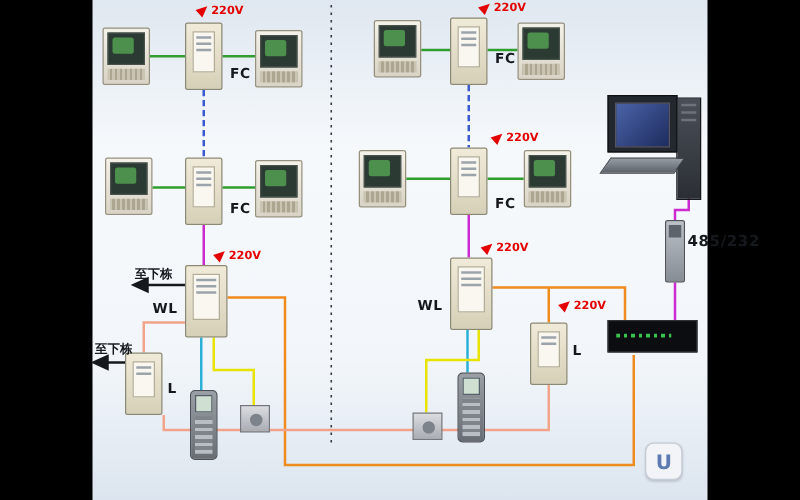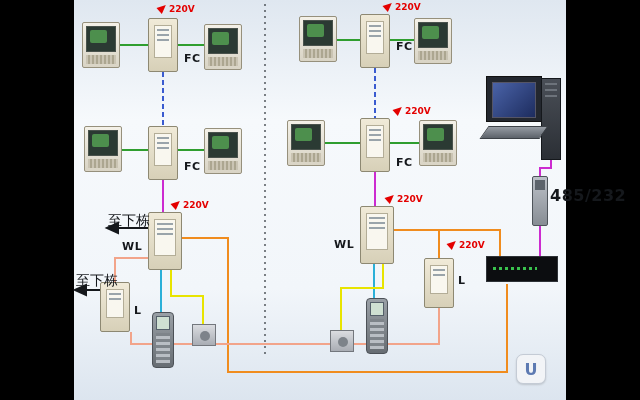--- a/index.html
+++ b/index.html
@@ -49,21 +49,21 @@
   .conv{width:16px;height:50px;background:linear-gradient(#bcc1c8,#878d94);border:1px solid #4e545a;
        border-radius:2px;}
   .conv i{display:block;margin:3px 2px 0 2px;height:10px;background:#5c636b;}
 
   
   .blackbox{width:72px;height:26px;background:#0c0d10;border:1px solid #2e3237;}
   .blackbox i{position:absolute;left:6px;top:10px;width:44px;height:3px;display:block;
        background:repeating-linear-gradient(90deg,#39c24d 0 3px,transparent 3px 6px);}
 
   .label{position:absolute;font-size:11px;color:#15181c;font-weight:bold;letter-spacing:.5px;}
-  .cnlabel{position:absolute;font-size:14px;color:#15181c;font-weight:normal;}
+  .cnlabel{position:absolute;font-size:10px;color:#15181c;font-weight:bold;}
   .pgroup{position:absolute;display:flex;gap:2px;}
   .parrow{width:0;height:0;border-style:solid;border-width:4px 0 4px 9px;
        border-color:transparent transparent transparent #e40000;transform:rotate(-42deg);}
   .ptext{font-size:9px;font-weight:bold;color:#e40000;}
 
   .logo{position:absolute;left:516px;top:354px;width:28px;height:28px;background:#f2f4f7;
        border:1px solid #c4cbd5;border-radius:7px;color:#5d7ab2;font-weight:bold;font-size:16px;
        display:flex;align-items:center;justify-content:center;box-shadow:0 1px 2px rgba(0,0,0,.15);}
 </style>
 </head>
@@ -285,21 +285,21 @@
     </div>
 
   <span class="label" style="left:184px;top:52px">FC</span>
   <span class="label" style="left:184px;top:160px">FC</span>
   <span class="label" style="left:396px;top:40px">FC</span>
   <span class="label" style="left:396px;top:156px">FC</span>
   <span class="label" style="left:122px;top:240px">WL</span>
   <span class="label" style="left:334px;top:238px">WL</span>
   <span class="label" style="left:134px;top:304px">L</span>
   <span class="label" style="left:458px;top:274px">L</span>
-  <span class="label" style="left:550px;top:186px;font-size:16px">485/232</span>
+  <span class="label" style="left:550px;top:186px;font-size:12px">485/232</span>
 
   <span class="cnlabel" style="left:108px;top:212px">至下栋</span>
   <span class="cnlabel" style="left:76px;top:272px">至下栋</span>
 
   <div class="logo">
       <span>U</span>
     </div>
 </div>
 
 </body></html>

